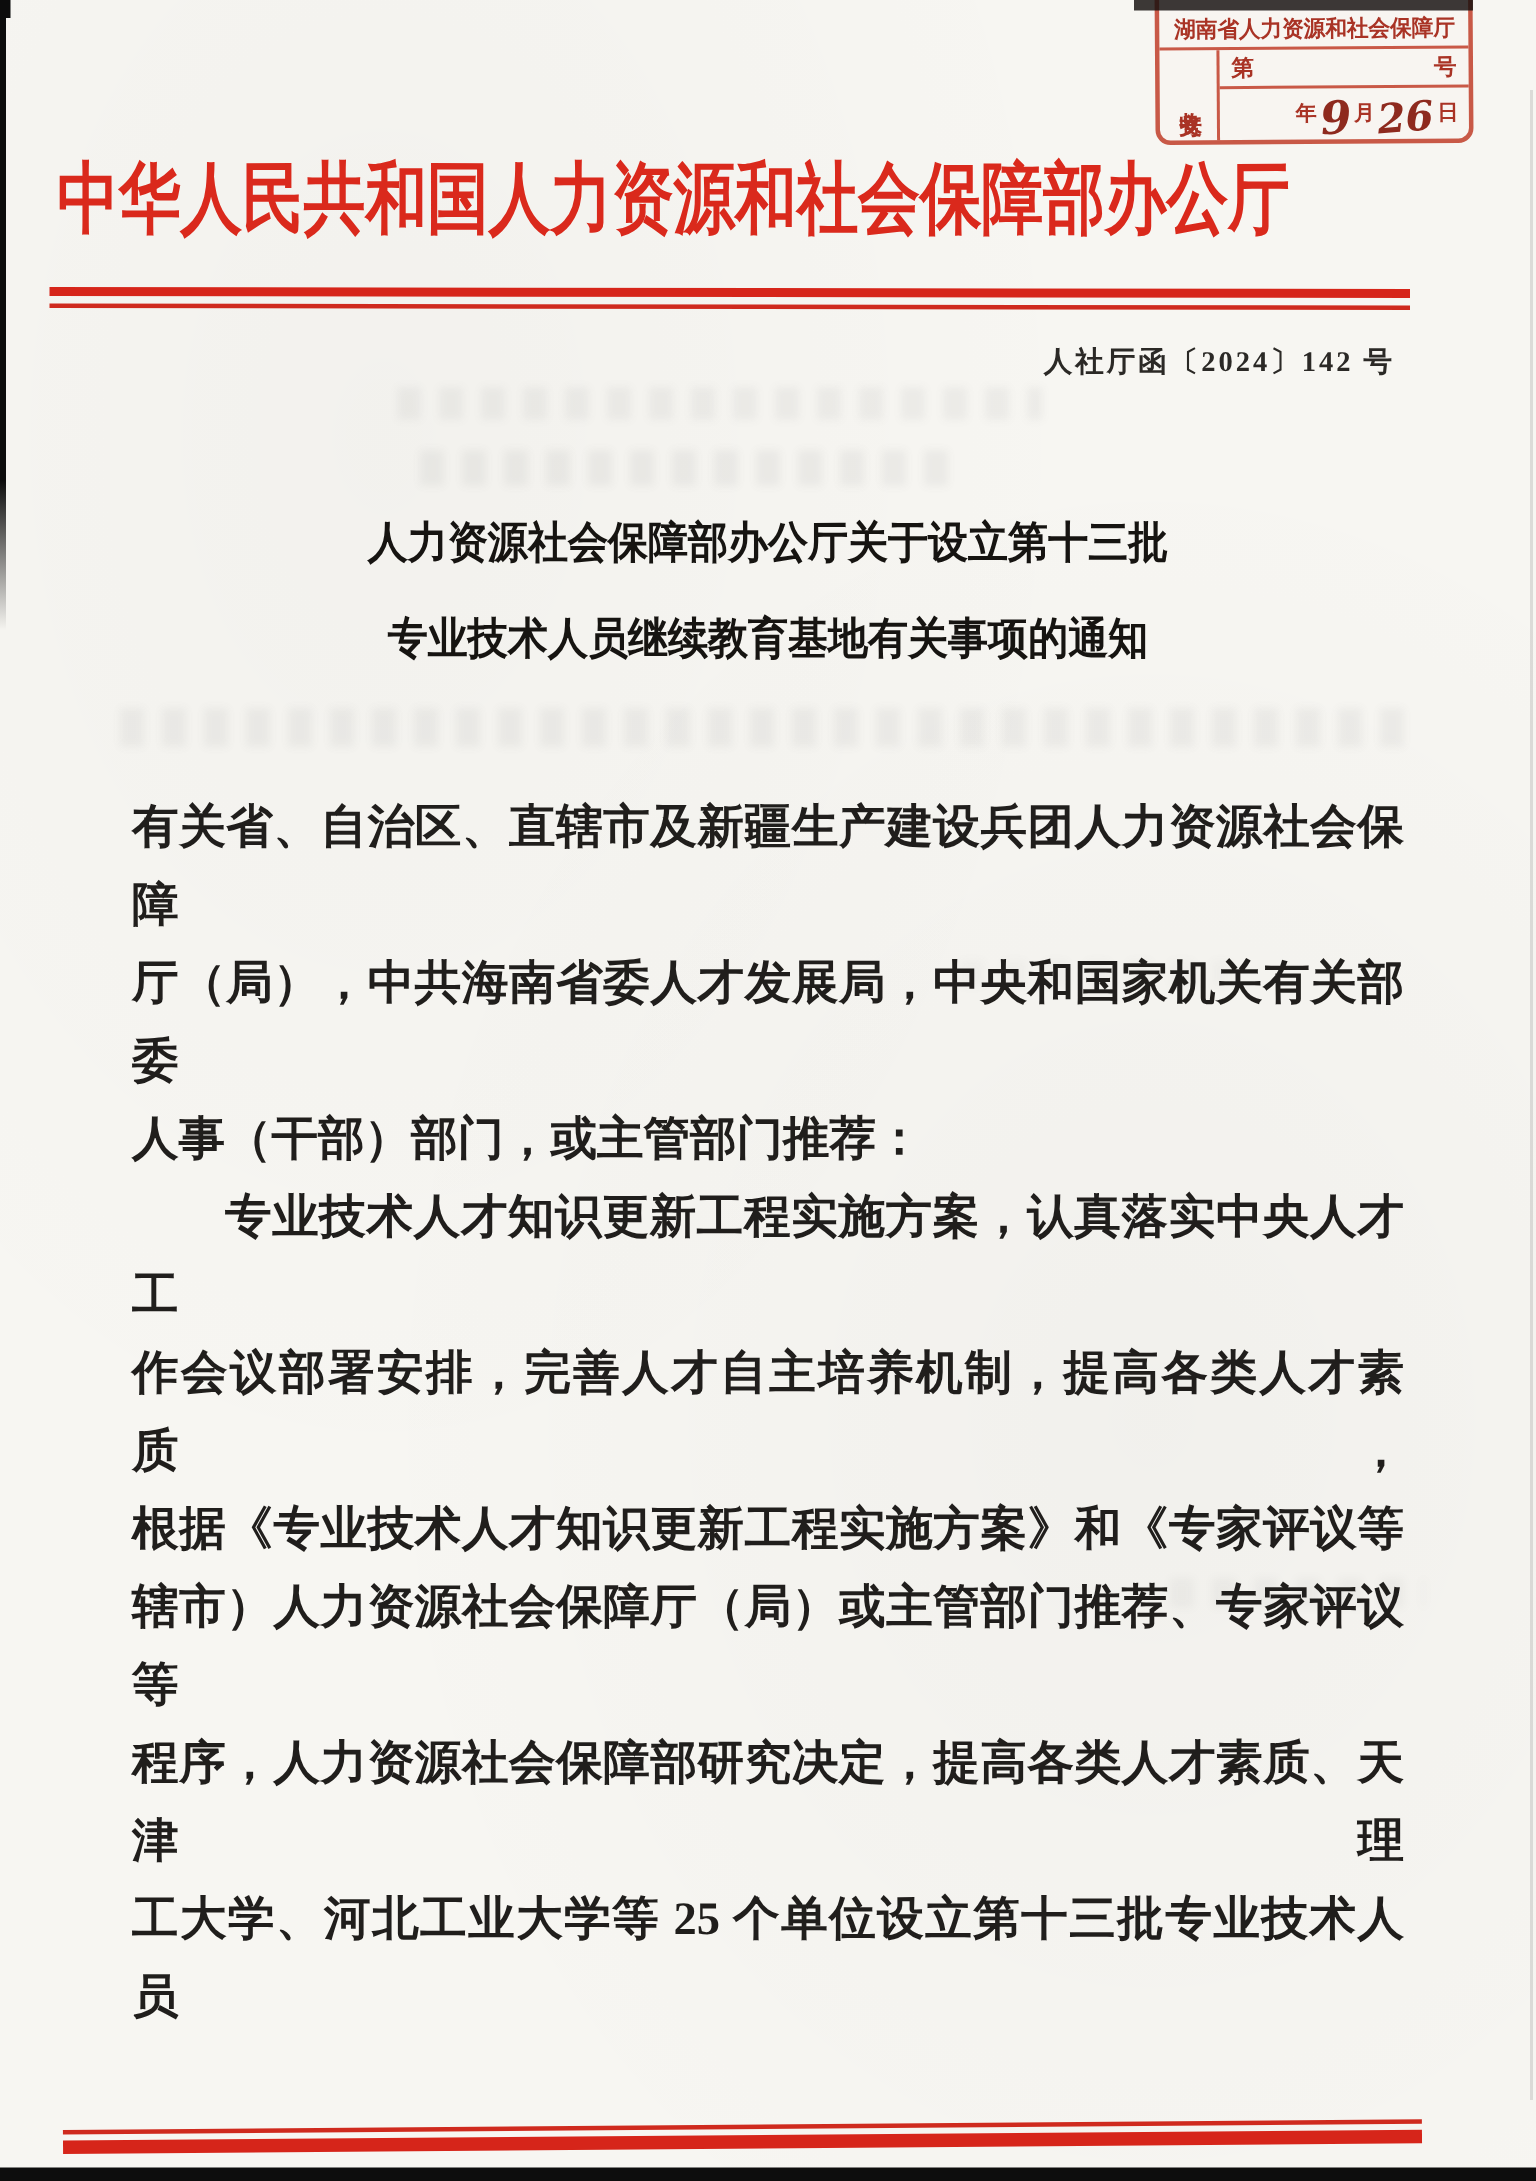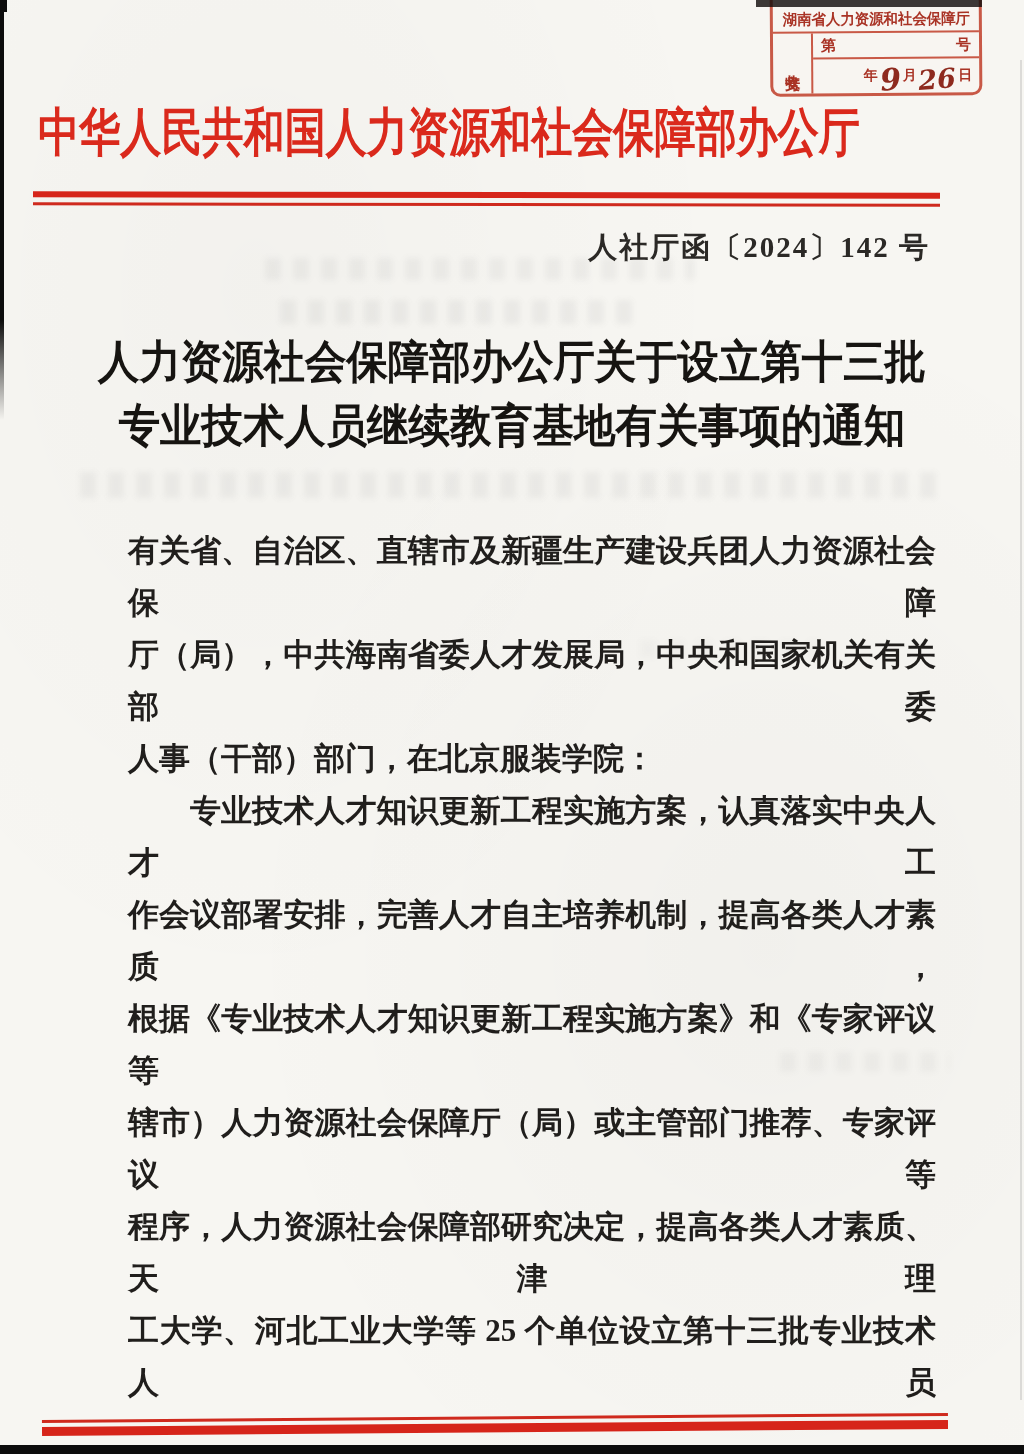--- a/index.html
+++ b/index.html
@@ -70,34 +70,34 @@
     font-size:52px;font-weight:900;color:#da291c;white-space:nowrap;margin:0;
   }
   .masthead span{display:inline-block;transform:scaleX(.79);letter-spacing:0;}
   .rule-top{position:absolute;left:33px;top:192px;width:907px;transform:rotate(.08deg);}
   .rule-top .thick{height:6px;background:#d6251a;}
   .rule-top .thin{height:3px;background:#cf2a1e;margin-top:5px;}
 
   
   .doc-number{
     position:absolute;top:228px;right:94px;
-    font-size:29px;font-weight:600;letter-spacing:2px;color:#2b2926;white-space:nowrap;
+    font-size:19px;font-weight:600;letter-spacing:2px;color:#2b2926;white-space:nowrap;
   }
 
   
   .doc-title{
     position:absolute;left:0;top:330px;width:1024px;text-align:center;
-    font-size:45px;line-height:64px;font-weight:900;color:#161411;
+    font-size:29px;line-height:64px;font-weight:900;color:#161411;
   }
   .doc-title div{transform:scaleX(.92);white-space:nowrap;}
 
   
   .body-text{position:absolute;left:88px;top:525px;width:848px;
     font-size:31px;line-height:52px;font-weight:600;color:#201e1c;}
-  .bline{white-space:nowrap;text-align:left;margin-left:40px;}
+  .bline{white-space:nowrap;text-align:left;}
   .bline.fill{white-space:normal;text-align:justify;text-align-last:justify;}
   .bline.indent{text-indent:2em;}
 
   
   .rule-bottom{position:absolute;left:42px;top:1420px;width:906px;
     transform:rotate(-.45deg);transform-origin:left center;}
   .rule-bottom .thin{height:3px;background:#cf2a1e;}
   .rule-bottom .thick{height:9px;background:#d6251a;margin-top:4px;}
 
   
@@ -158,21 +158,21 @@
   <div class="doc-number">人社厅函〔2024〕142 号</div>
 
   <div class="doc-title">
     <div>人力资源社会保障部办公厅关于设立第十三批</div>
     <div>专业技术人员继续教育基地有关事项的通知</div>
   </div>
 
   <div class="body-text">
       <div class="bline fill">有关省、自治区、直辖市及新疆生产建设兵团人力资源社会保障</div>
       <div class="bline fill">厅（局），中共海南省委人才发展局，中央和国家机关有关部委</div>
-      <div class="bline">人事（干部）部门，在北京服装学院：</div>
+      <div class="bline">人事（干部）部门，或主管部门推荐：</div>
       <div class="bline indent fill">专业技术人才知识更新工程实施方案，认真落实中央人才工</div>
       <div class="bline fill">作会议部署安排，完善人才自主培养机制，提高各类人才素质，</div>
       <div class="bline fill">根据《专业技术人才知识更新工程实施方案》和《专家评议等</div>
       <div class="bline fill">辖市）人力资源社会保障厅（局）或主管部门推荐、专家评议等</div>
       <div class="bline fill">程序，人力资源社会保障部研究决定，提高各类人才素质、天津理</div>
       <div class="bline fill">工大学、河北工业大学等 25 个单位设立第十三批专业技术人员</div>
     </div>
 
   <div class="rule-bottom">
     <div class="thin"></div>

